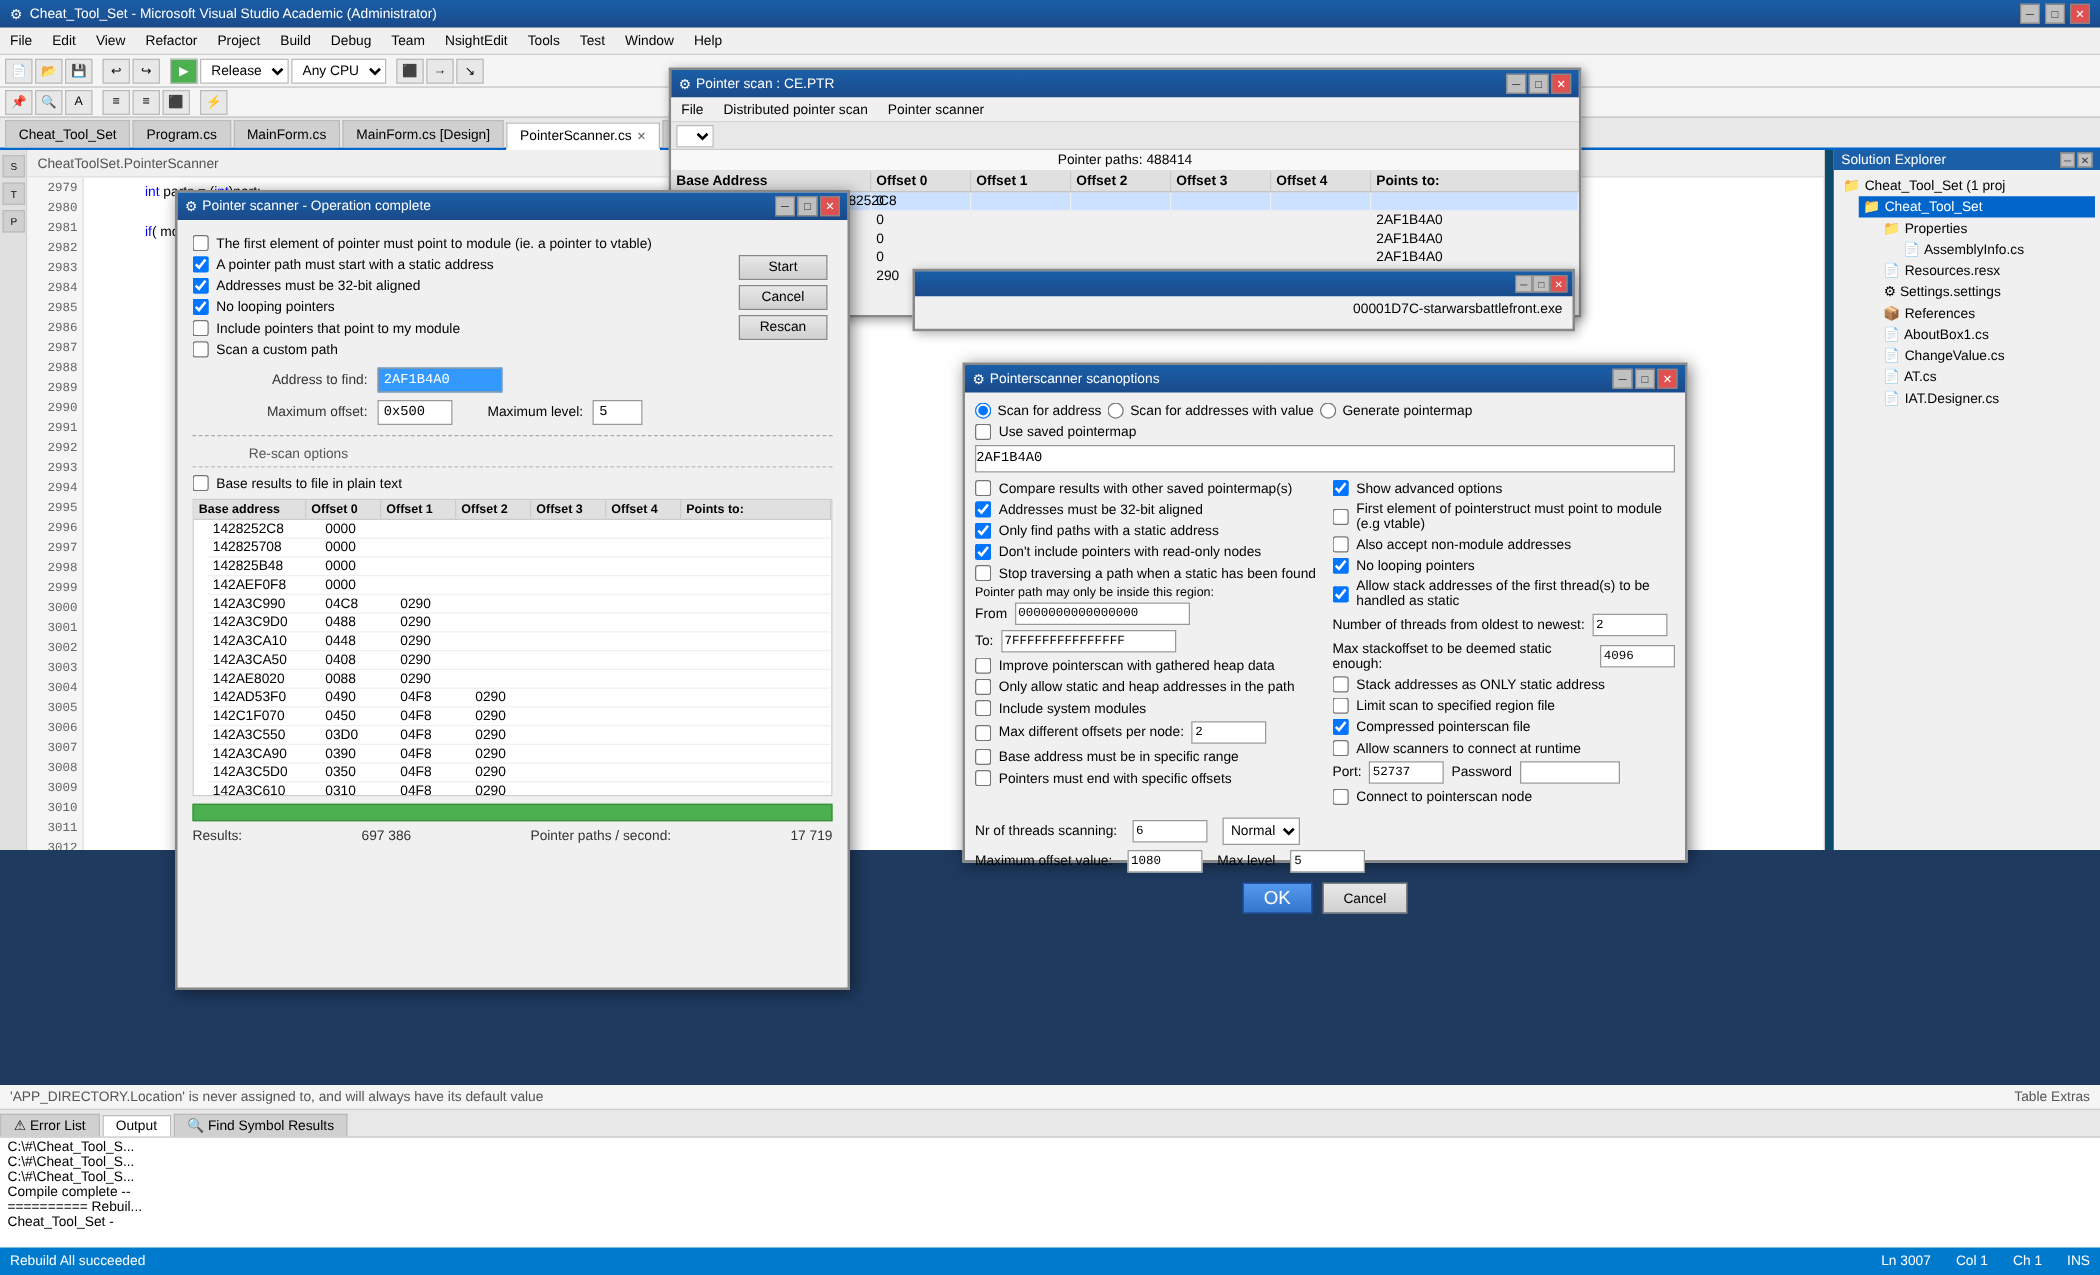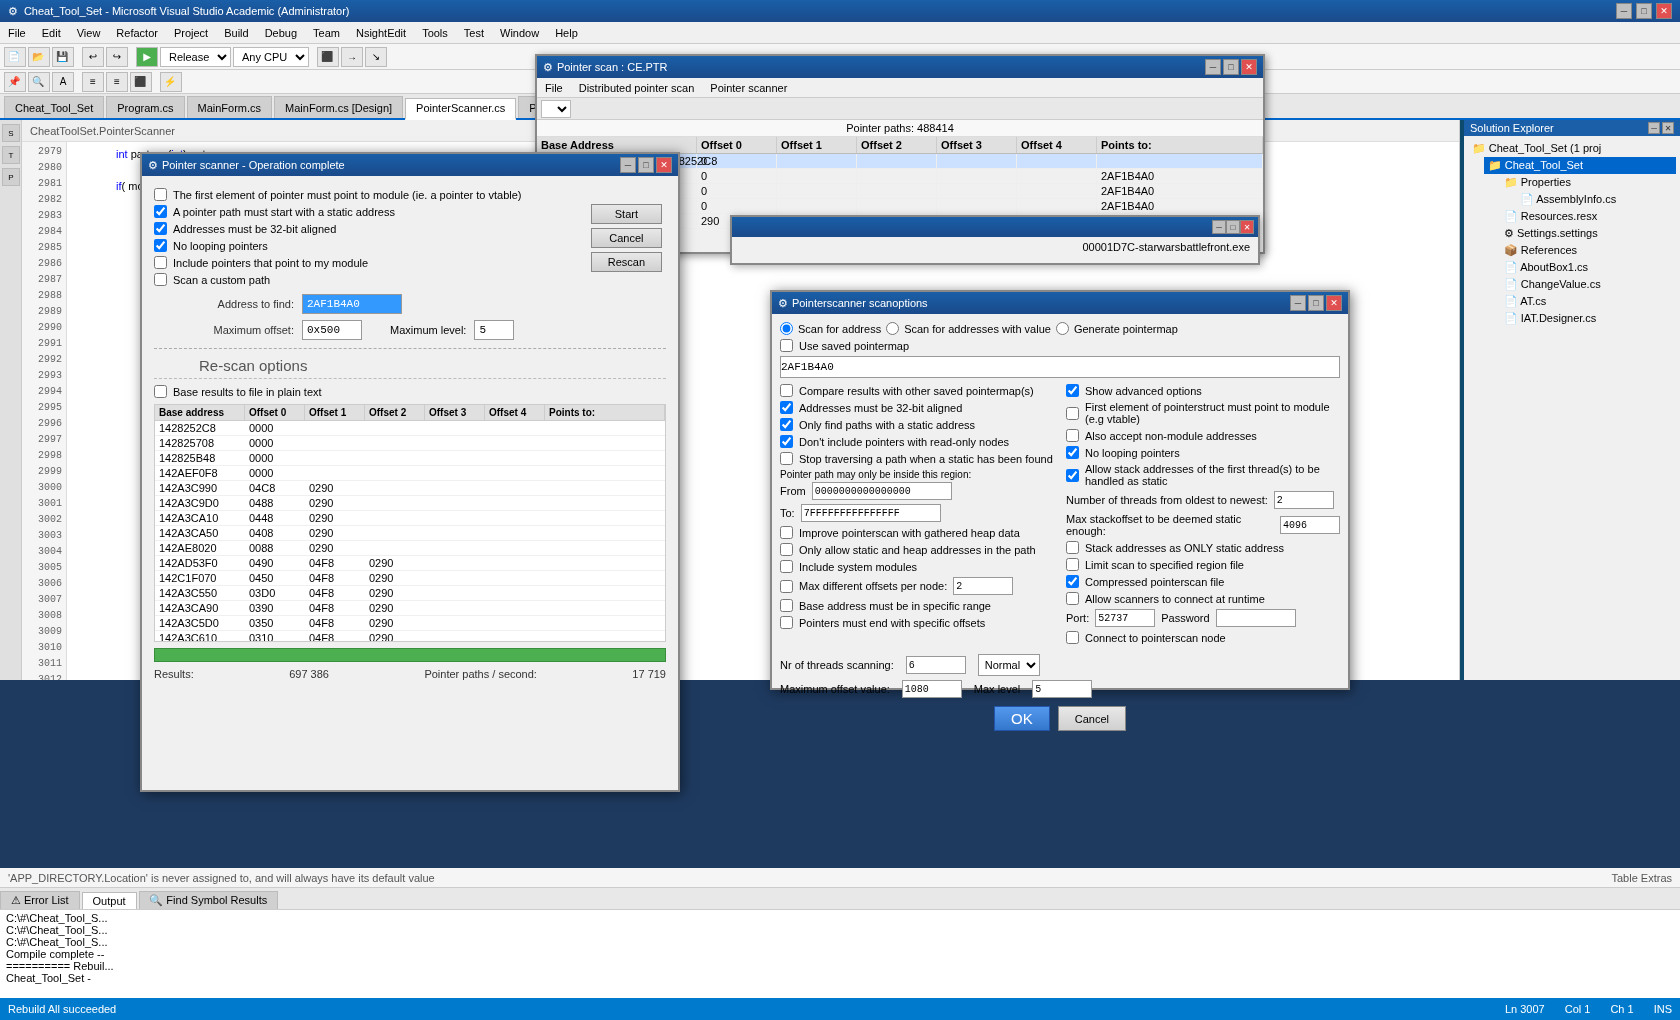--- a/index.html
+++ b/index.html
@@ -70,21 +70,21 @@
       padding: 3px 10px;
       background: #d0d0d0;
       border: 1px solid #bbb;
       border-bottom: none;
       cursor: pointer;
       margin-right: 2px;
       font-size: 11px;
       height: 22px;
       display: flex; align-items: center;
     }
-    .tab.active { background: white; border-bottom: 2px solid white; margin-bottom: -2px; flex-direction: column; }
+    .tab.active { background: white; border-bottom: 2px solid white; margin-bottom: -2px; }
     .tab.has-close { gap: 4px; }
     .tab-close { font-size: 9px; color: #666; }
 
     
     .left-sidebar {
       width: 22px;
       background: #e0e0e0;
       border-right: 1px solid #ccc;
       display: flex;
       flex-direction: column;
@@ -132,21 +132,21 @@
       line-height: 16px;
       color: #000;
     }
     .code-line { height: 16px; white-space: nowrap; }
     .kw { color: #0000ff; }
 
     
     .right-panel {
       width: 220px;
       background: #f0f0f0;
-      border-left: 4px solid #0c4a6e;
+      border-left: 7px solid #0c4a6e;
       overflow: hidden;
     }
     .right-panel-header {
       background: #1a5fa8;
       color: white;
       padding: 2px 6px;
       font-size: 11px;
       display: flex;
       align-items: center;
       justify-content: space-between;
@@ -315,21 +315,21 @@
     .dialog-field-label { width: 140px; text-align: right; color: #333; }
     .dialog-input {
       border: 1px solid #999;
       height: 20px;
       padding: 0 4px;
       font-size: 11px;
       font-family: 'Courier New', monospace;
     }
     .dialog-input.highlight { background: #3399ff; color: white; }
 
-    .rescan-options { color: #555; font-size: 15px; margin: 4px 0; padding-left: 45px; }
+    .rescan-options { color: #555; font-size: 11px; margin: 4px 0; padding-left: 45px; }
     .rescan-separator { border: none; border-top: 1px dashed #bbb; margin: 2px 0 6px 0; }
 
     
     .result-table {
       border: 1px solid #ccc;
       background: white;
       font-size: 10px;
       font-family: 'Courier New', monospace;
     }
     .result-thead {
@@ -339,21 +339,21 @@
     }
     .result-th {
       padding: 2px 4px;
       border-right: 1px solid #ccc;
       font-weight: bold;
       font-size: 10px;
     }
     .result-th.ba { width: 90px; }
     .result-th.off { width: 60px; }
     .result-th.pts { flex: 1; }
-    .result-tbody { overflow-y: auto; height: 220px; }
+    .result-tbody { overflow-y: auto; height: 220px; padding-left: 11px; }
     .result-tr { display: flex; border-bottom: 1px solid #f0f0f0; }
     .result-td { padding: 1px 4px; }
     .result-td.ba { width: 90px; }
     .result-td.off { width: 60px; }
     .result-td.pts { flex: 1; }
 
     .dialog-progress-bar {
       height: 14px;
       background: #4caf50;
       border: 1px solid #388e3c;

